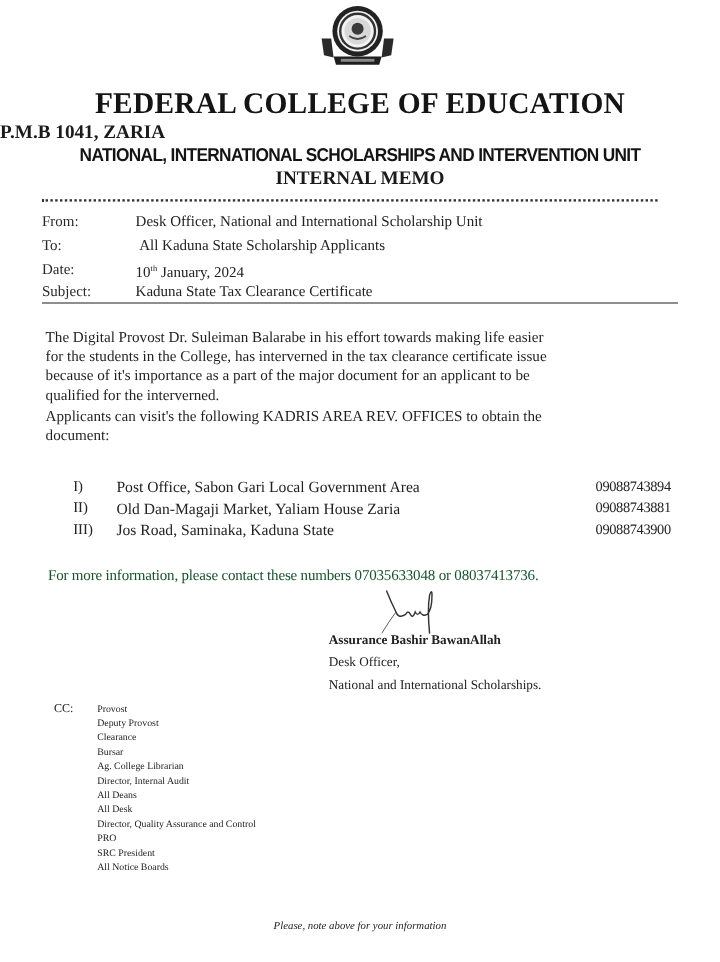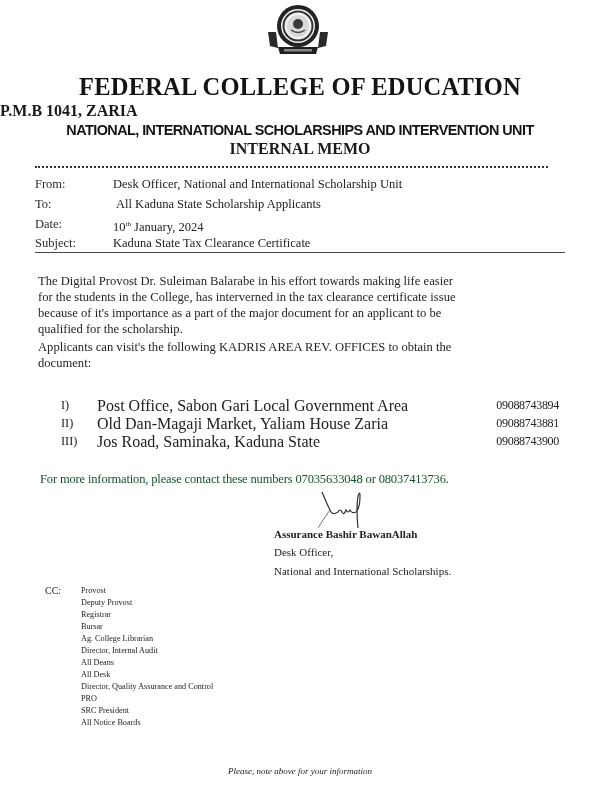--- a/index.html
+++ b/index.html
@@ -61,21 +61,21 @@
       border-top: 1.5px solid #444;
     }
 
     
     .para {
       left: 38px; width: 530px; font-size: 12.6px; line-height: 15.6px; color: #1f1f1f;
     }
 
     
     .office-num { left: 61px; font-size: 12.3px; line-height: 15px; color: #222; }
-    .office-name { left: 97px; font-size: 16px; line-height: 15px; color: #222; }
+    .office-name { left: 97px; font-size: 13px; line-height: 15px; color: #222; }
     .office-phone { left: 477px; width: 82px; text-align: right; font-size: 12px; line-height: 15px; color: #222; letter-spacing: -0.3px; }
 
     .contact {
       left: 40px; width: 540px; top: 471px; font-size: 12.5px; line-height: 16px; color: #14532d;
       letter-spacing: -0.15px;
     }
 
     
     .signature { left: 318px; top: 488px; width: 62px; height: 44px; }
     .sig-name {
@@ -131,21 +131,21 @@
 <div class="abs field-value" style="top:216px"><span>10</span><sup style="font-size:7px">th</sup><span> January, 2024</span></div>
 
 <div class="abs field-label" style="top:235px">Subject:</div>
 <div class="abs field-value" style="top:235px">Kaduna State Tax Clearance Certificate</div>
 
 <div class="abs solid-line"></div>
 
 <div class="abs para" style="top:274px">The Digital Provost Dr. Suleiman Balarabe in his effort towards making life easier</div>
 <div class="abs para" style="top:290px">for the students in the College, has interverned in the tax clearance certificate issue</div>
 <div class="abs para" style="top:306px">because of it's importance as a part of the major document for an applicant to be</div>
-<div class="abs para" style="top:322px">qualified for the scholarship.</div>
+<div class="abs para" style="top:322px">qualified for the interverned.</div>
 <div class="abs para" style="top:340px">Applicants can visit's the following KADRIS AREA REV. OFFICES to obtain the</div>
 <div class="abs para" style="top:356px">document:</div>
 
 <div class="abs office-num" style="top:398px">I)</div>
 <div class="abs office-name" style="top:398px">Post Office, Sabon Gari Local Government Area</div>
 <div class="abs office-phone" style="top:398px">09088743894</div>
 
 <div class="abs office-num" style="top:416px">II)</div>
 <div class="abs office-name" style="top:416px">Old Dan-Magaji Market, Yaliam House Zaria</div>
 <div class="abs office-phone" style="top:416px">09088743881</div>
@@ -162,21 +162,21 @@
     <path d="M12 22 Q6 30 0 40" stroke="#555" stroke-width="0.8" fill="none"></path>
   </svg>
 </div>
 <div class="abs sig-name">Assurance Bashir BawanAllah</div>
 <div class="abs sig-title" style="top:545px">Desk Officer,</div>
 <div class="abs sig-title" style="top:564px">National and International Scholarships.</div>
 
 <div class="abs cc-label">CC:</div>
 <div class="abs cc-item" style="top:585px">Provost</div>
 <div class="abs cc-item" style="top:597px">Deputy Provost</div>
-<div class="abs cc-item" style="top:609px">Registrar</div>
+<div class="abs cc-item" style="top:609px">Clearance</div>
 <div class="abs cc-item" style="top:621px">Bursar</div>
 <div class="abs cc-item" style="top:633px">Ag. College Librarian</div>
 <div class="abs cc-item" style="top:645px">Director, Internal Audit</div>
 <div class="abs cc-item" style="top:657px">All Deans</div>
 <div class="abs cc-item" style="top:669px">All Desk</div>
 <div class="abs cc-item" style="top:681px">Director, Quality Assurance and Control</div>
 <div class="abs cc-item" style="top:693px">PRO</div>
 <div class="abs cc-item" style="top:705px">SRC President</div>
 <div class="abs cc-item" style="top:717px">All Notice Boards</div>
 

